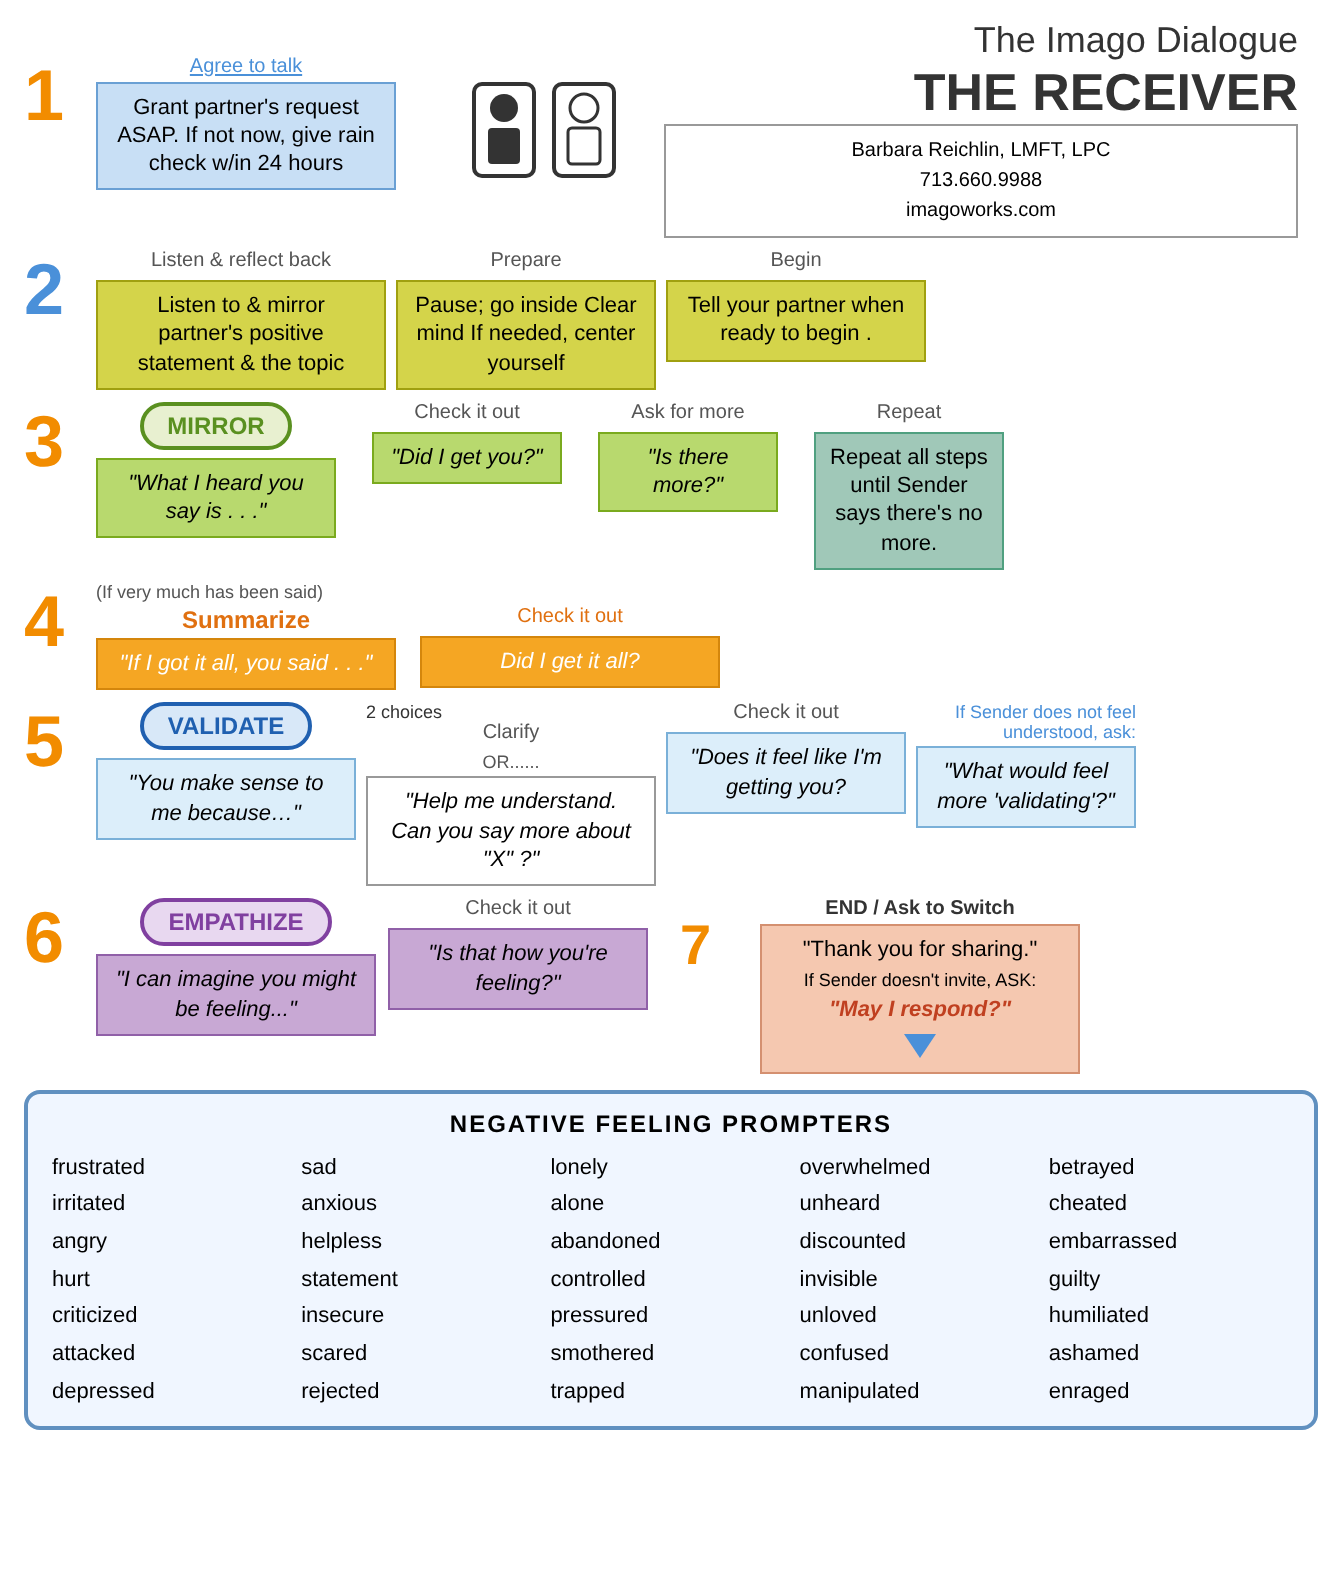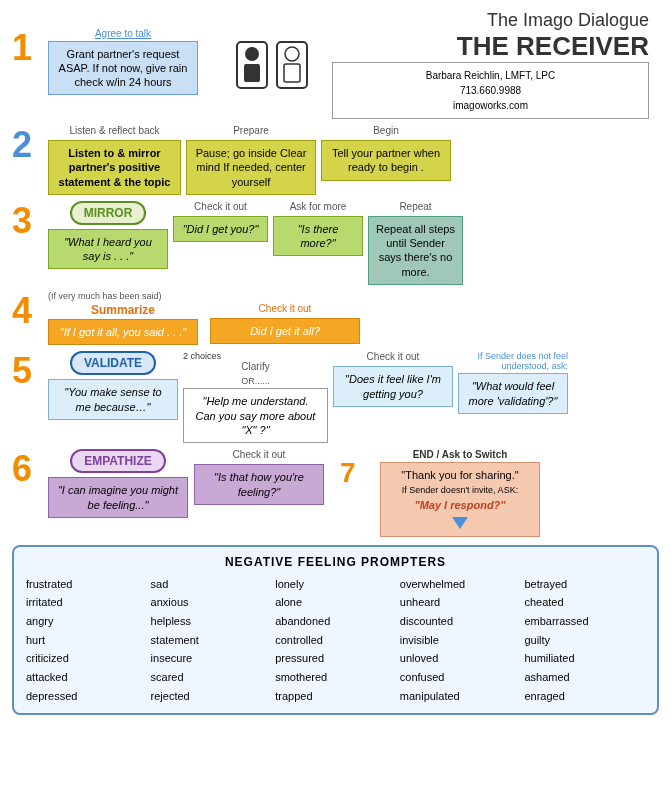--- a/index.html
+++ b/index.html
@@ -124,21 +124,21 @@
       background: #fff;
       text-align: center;
     }
     .oval-green { border-color: #5a9020; color: #5a9020; background: #e8f0d0; }
     .oval-blue { border-color: #2060b0; color: #2060b0; background: #d8e8f8; }
     .oval-purple { border-color: #8040a0; color: #8040a0; background: #e8d8f0; }
 
     
     .step3-grid {
       display: flex;
-      gap: 5px;
+      gap: 18px;
       align-items: flex-start;
       flex: 1;
     }
 
     
     .step5-grid {
       display: flex;
       gap: 5px;
       align-items: flex-start;
       flex: 1;
@@ -235,21 +235,21 @@
         <div>imagoworks.com</div>
       </div>
     </div>
   </div>
 
   <div class="step-row">
     <div class="step-num blue">2</div>
     <div class="step-content">
       <div class="col-group">
         <div class="box-label">Listen &amp; reflect back</div>
-        <div class="box olive-bg" style="width:133px;font-weight:bold;">
+        <div class="box olive-bg" style="width:145px;">
           <span>Listen to &amp; mirror partner's positive statement &amp; the topic</span>
         </div>
       </div>
       <div class="col-group">
         <div class="box-label">Prepare</div>
         <div class="box olive-bg" style="width:130px;">
           <span>Pause; go inside Clear mind If needed, center yourself</span>
         </div>
       </div>
       <div class="col-group">

